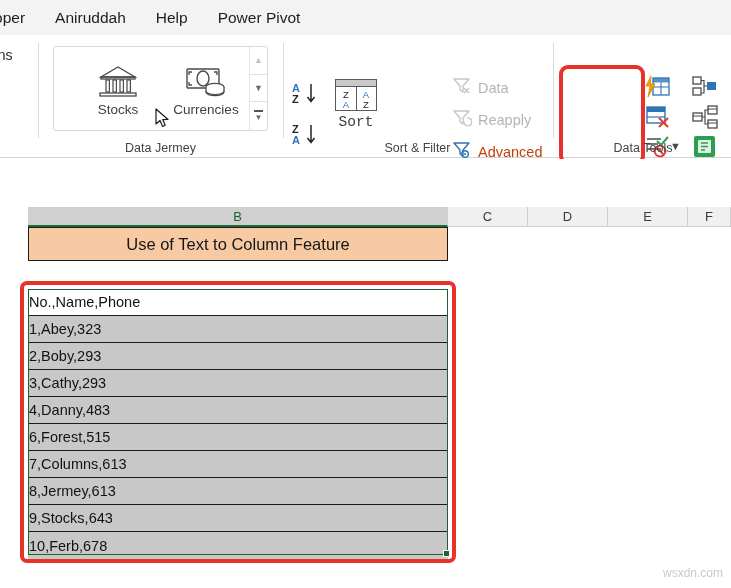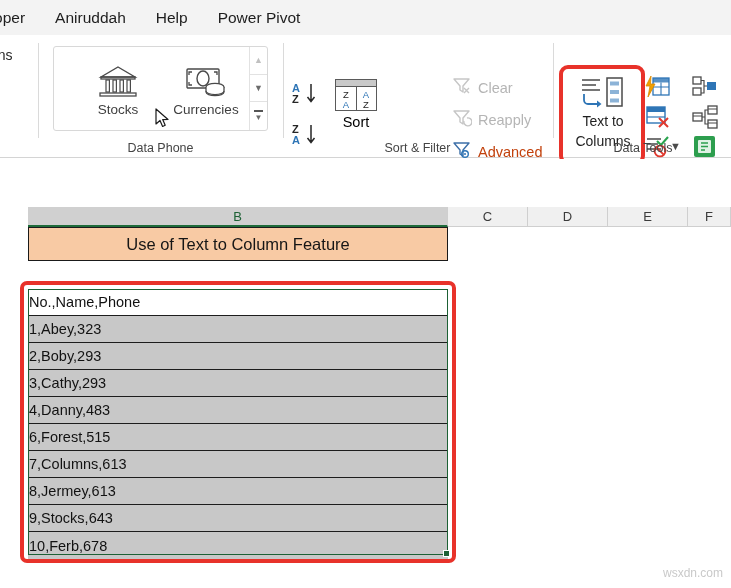--- a/index.html
+++ b/index.html
@@ -78,21 +78,21 @@
   }
   .sort-grid:before {
     content:""; position:absolute; left:0; top:0; right:0; height:6px;
     background:#c9c9c9; border-bottom:1.2px solid #5a5a5a;
   }
   .sort-grid:after {
     content:""; position:absolute; left:50%; top:6px; bottom:0; width:1.2px; background:#5a5a5a;
   }
   .sg-cell { position:absolute; top:7px; width:50%; height:25px; font-size:9.5px;
              display:flex; flex-direction:column; align-items:center; justify-content:center; line-height:1.05; }
-  .btn-lbl { font-size:14.5px; color:#000000; margin-top:3px; }
+  .btn-lbl { font-size:14.5px; color:#404040; margin-top:3px;font-family:Liberation Mono, monospace; }
 
   .filterbtn { position:absolute; left:396px; top:42px; width:48px; text-align:center; }
 
   .smallbtn { position:absolute; display:flex; align-items:center; height:22px; }
   .smallbtn .sb-lbl { font-size:14.5px; margin-left:6px; }
   .dim { color:#b5b5b5; }
   .on  { color:#c2410c; }
 
   
   .t2c { position:absolute; left:568px; top:40px; width:70px; text-align:center; }
@@ -200,21 +200,21 @@
 
       <div class="gal-scroll">
         <div class="gal-btn" style="color:#c0c0c0;">▲</div>
         <div class="gal-btn">▼</div>
         <div class="gal-btn" style="flex-direction:column;">
           <span style="display:block;width:9px;height:1.4px;background:#555;margin-bottom:1px;"></span>
           <span style="font-size:8px;">▼</span>
         </div>
       </div>
     </div>
-    <div class="grp-label" style="left:53px; width:215px;">Data Phone</div>
+    <div class="grp-label" style="left:53px; width:215px;">Data Jermey</div>
     <div class="grp-sep" style="left:283px;"></div>
 
     <div class="sortbtn sort-az">
       <div class="az-ic">
         <svg width="30" height="26" viewBox="0 0 30 26">
           <text x="1" y="11" font-family="Liberation Sans, sans-serif" font-size="11" font-weight="bold" fill="#2e75b6">A</text>
           <text x="1" y="22" font-family="Liberation Sans, sans-serif" font-size="11" font-weight="bold" fill="#262626">Z</text>
           <path d="M20 3 v17 M16.5 16 L20 20.5 L23.5 16" stroke="#262626" stroke-width="1.5" fill="none"></path>
         </svg>
       </div>
@@ -245,21 +245,21 @@
     </div>
 
 
     <div class="smallbtn" style="left:452px; top:42px;">
       <span>
         <svg width="20" height="18" viewBox="0 0 20 18">
           <path d="M2 2 H17 L11 9 V15 L8 13 V9 Z" fill="none" stroke="#c6c6c6" stroke-width="1.4" stroke-linejoin="round"></path>
           <path d="M12 11 L17 16 M17 11 L12 16" stroke="#c6c6c6" stroke-width="1.4"></path>
         </svg>
       </span>
-      <span class="sb-lbl dim">Clear</span>
+      <span class="sb-lbl dim">Data</span>
     </div>
 
     <div class="smallbtn" style="left:452px; top:74px;">
       <span>
         <svg width="20" height="18" viewBox="0 0 20 18">
           <path d="M2 2 H17 L11 9 V15 L8 13 V9 Z" fill="none" stroke="#c6c6c6" stroke-width="1.4" stroke-linejoin="round"></path>
           <path d="M12 12 a4 4 0 1 0 3 -3" fill="none" stroke="#c6c6c6" stroke-width="1.4"></path>
         </svg>
       </span>
       <span class="sb-lbl dim">Reapply</span>
@@ -272,35 +272,20 @@
           <circle cx="13" cy="13" r="3.3" fill="none" stroke="#2e75b6" stroke-width="1.4"></circle>
           <circle cx="13" cy="13" r="1" fill="#2e75b6"></circle>
         </svg>
       </span>
       <span class="sb-lbl on">Advanced</span>
     </div>
 
     <div class="grp-label" style="left:285px; width:265px;">Sort &amp; Filter</div>
     <div class="grp-sep" style="left:553px;"></div>
 
-    <div class="t2c">
-      <div style="height:36px;">
-        <svg width="54" height="36" viewBox="0 0 54 36">
-          <path d="M6 5 H24 M6 10 H20 M6 15 H24" stroke="#4a4a4a" stroke-width="1.7"></path>
-          <path d="M8 19 v6 a4 4 0 0 0 4 4 H24" fill="none" stroke="#2e75b6" stroke-width="1.8"></path>
-          <path d="M21 25.5 L25.5 29 L21 32.5" fill="#2e75b6"></path>
-          <rect x="31" y="3" width="15" height="28" fill="none" stroke="#4a4a4a" stroke-width="1.5"></rect>
-          <rect x="34" y="6.5" width="9" height="4" fill="#2e75b6" opacity="0.55"></rect>
-          <rect x="34" y="15" width="9" height="4" fill="#2e75b6" opacity="0.55"></rect>
-          <rect x="34" y="23.5" width="9" height="4" fill="#2e75b6" opacity="0.55"></rect>
-        </svg>
-      </div>
-      <div class="lbl2">Text to</div>
-      <div class="lbl2">Columns</div>
-    </div>
     <div class="redbox"></div>
 
     <span class="dt-icon" style="left:645px; top:40px;">
       <svg width="26" height="24" viewBox="0 0 26 24">
         <rect x="8" y="3" width="16" height="17" fill="none" stroke="#2e75b6" stroke-width="1.3"></rect>
         <rect x="8" y="3" width="16" height="4.5" fill="#2e75b6" opacity="0.8"></rect>
         <path d="M8 12 H24 M16 7.5 V20" stroke="#2e75b6" stroke-width="1.1"></path>
         <path d="M6 1 L1 11 H5 L3 22 L10 9 H5.5 Z" fill="#f0a000" stroke="#d98600" stroke-width="0.8"></path>
       </svg>
     </span>

